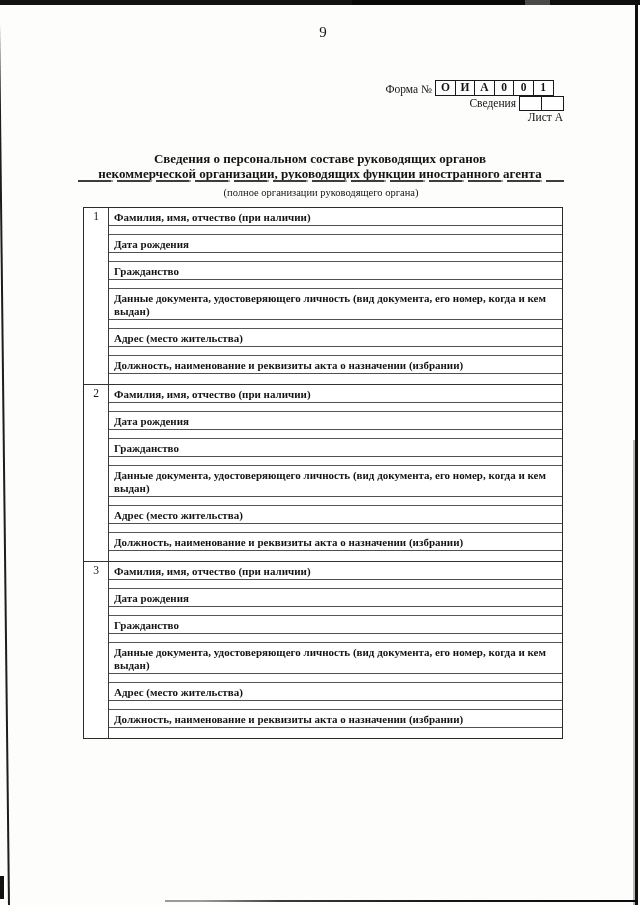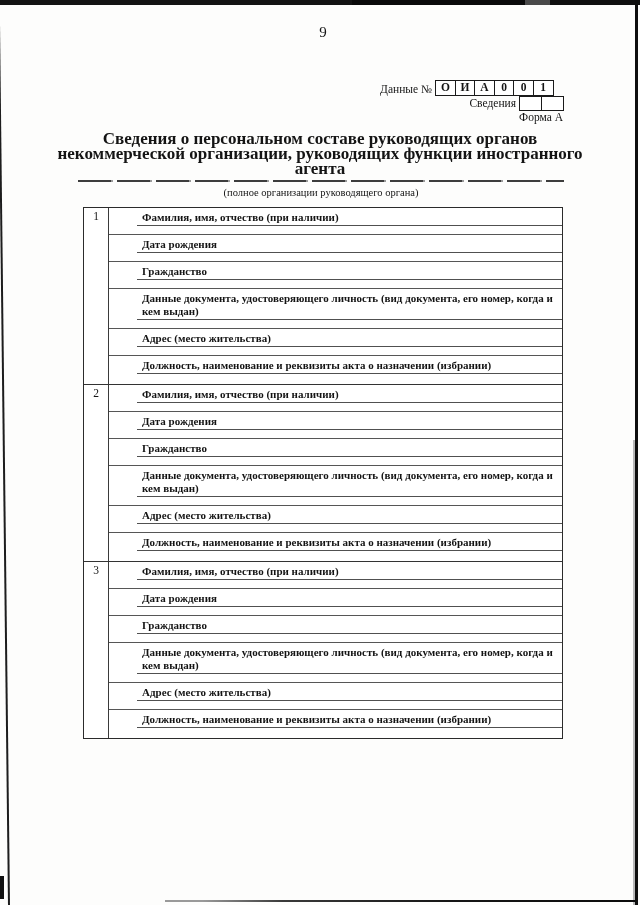--- a/index.html
+++ b/index.html
@@ -30,71 +30,71 @@
                  text-align:center; font-weight:bold; font-size:11.5px; line-height:13px; background:#fff; }
   .cell:first-child { margin-left:0; }
   .page-label  { position:absolute; top:97px; left:400px; width:116px; text-align:right;
                  font-size:11.5px; }
   .page-cells  { position:absolute; top:95.5px; left:519px; display:flex; }
   .page-cells .cell { width:23px; height:15px; }
   .sheet-label { position:absolute; top:111px; left:463px; width:100px; text-align:right;
                  font-size:11.5px; }
 
   
-  .doc-title   { position:absolute; top:131px; left:50px; right:50px; text-align:center;
-                 font-weight:bold; font-size:17px; line-height:15px; }
+  .doc-title   { position:absolute; top:151px; left:50px; right:50px; text-align:center;
+                 font-weight:bold; font-size:13px; line-height:15px; }
   .name-line   { position:absolute; top:180px; left:78px; width:486px; height:2px;
                  background:repeating-linear-gradient(90deg,#3d3d3d 0 33px,#9a9a9a 33px 35px,transparent 35px 39px); }
   .name-caption{ position:absolute; top:187px; left:78px; width:486px; text-align:center;
                  font-size:10.5px; }
 
   
   .form-table  { position:absolute; top:207px; left:83px; width:480px;
                  border:1.5px solid #2b2b2b; background:#fff; }
   .block       { display:flex; }
   .block + .block { border-top:1.3px solid #333; }
   .num         { width:25px; border-right:1.2px solid #3a3a3a; text-align:center;
                  font-size:11.5px; padding-top:2px; }
   .fields      { flex:1; min-width:0; }
   .flabel      { font-size:11px; font-weight:bold; line-height:13px;
-                 padding:3px 8px 1px 5px; border-bottom:1px solid #505050; min-height:18px;margin-left:28px; }
+                 padding:3px 8px 1px 5px; border-bottom:1px solid #505050; min-height:18px; }
   .fspacer     { height:9px; border-bottom:1px solid #565656; }
   .fspacer.last{ height:10px; border-bottom:none; }
 </style>
 </head>
 <body>
 
 <div id="sheet">
 
   <div class="scan-top"></div>
   <div class="scan-left"></div>
   <div class="scan-right"></div>
   <div class="scan-right2"></div>
   <div class="scan-bottom"></div>
   <div class="scan-blmark"></div>
 
   <div class="page-number">9</div>
 
-  <div class="form-no-label">Данные №</div>
+  <div class="form-no-label">Форма №</div>
   <div class="code-cells">
     <div class="cell">О</div>
     <div class="cell">И</div>
     <div class="cell">А</div>
     <div class="cell">0</div>
     <div class="cell">0</div>
     <div class="cell">1</div>
   </div>
 
   <div class="page-label">Сведения</div>
   <div class="page-cells">
     <div class="cell"></div>
     <div class="cell"></div>
   </div>
 
-  <div class="sheet-label">Форма А</div>
+  <div class="sheet-label">Лист А</div>
 
   <div class="doc-title">
     <div>Сведения о персональном составе руководящих органов</div>
     <div>некоммерческой организации, руководящих функции иностранного агента</div>
   </div>
 
   <div class="name-line"></div>
   <div class="name-caption">(полное организации руководящего органа)</div>
 
   <div class="form-table">

